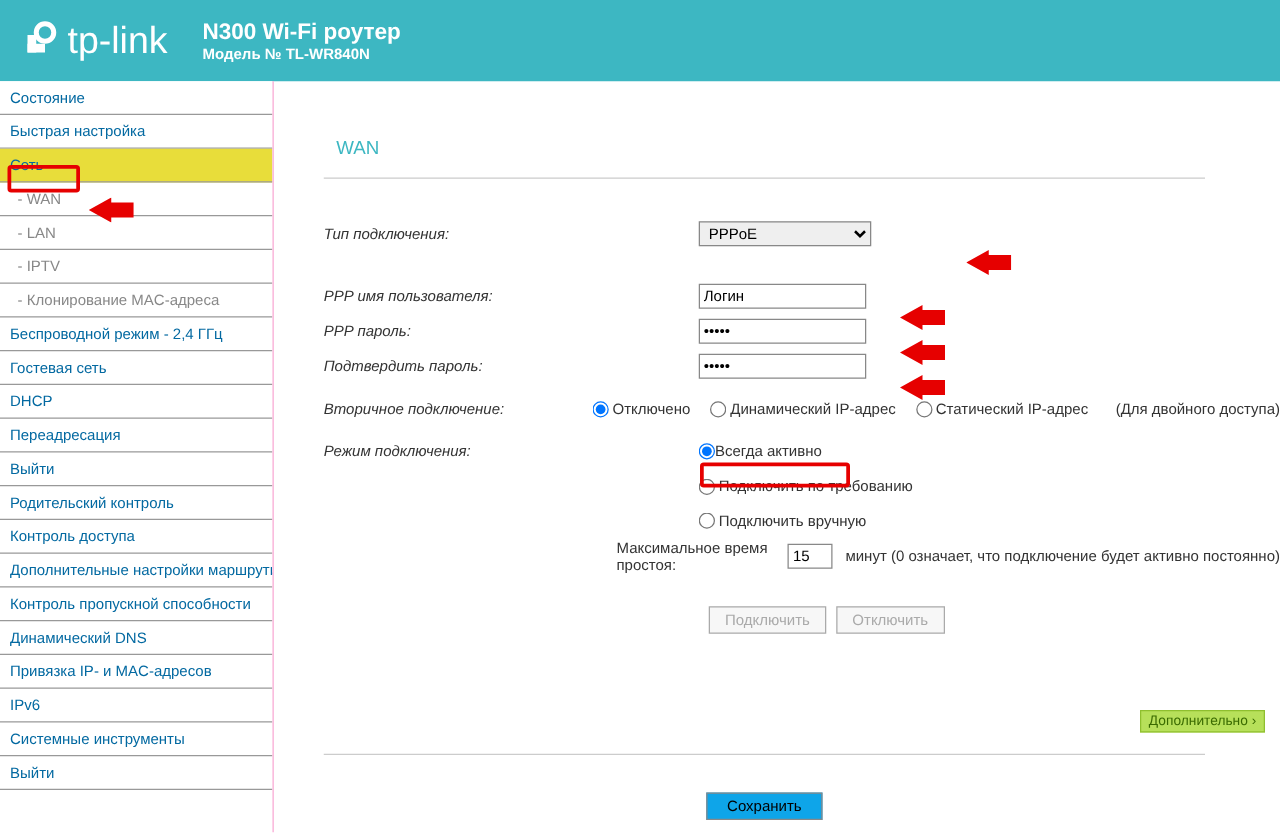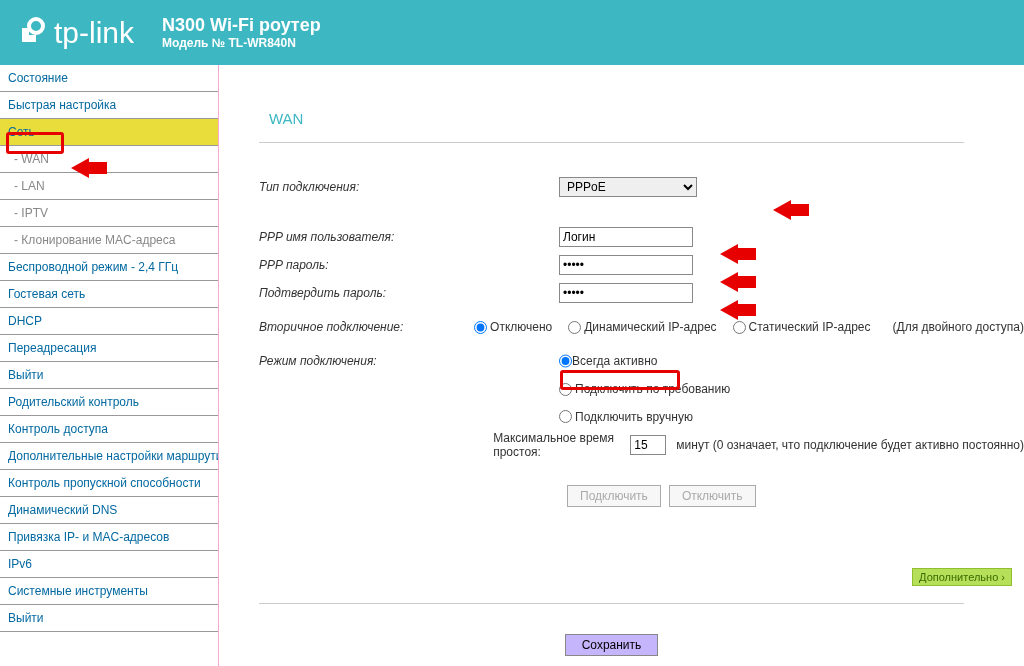--- a/index.html
+++ b/index.html
@@ -120,21 +120,21 @@
     position: absolute;
     bottom: 10px;
     left: 40px;
     right: 60px;
     text-align: center;
     padding-top: 30px;
     border-top: 1px solid #ccc;
   }
   .save-btn {
     border: 1px solid #888;
-    background: #c4b5fd;
+    background: #0ea5e9;
     padding: 3px 16px;
     font-size: 12px;
     cursor: pointer;
   }
 </style>
 </head>
 <body>
 
 <div class="header">
   <div class="logo">

